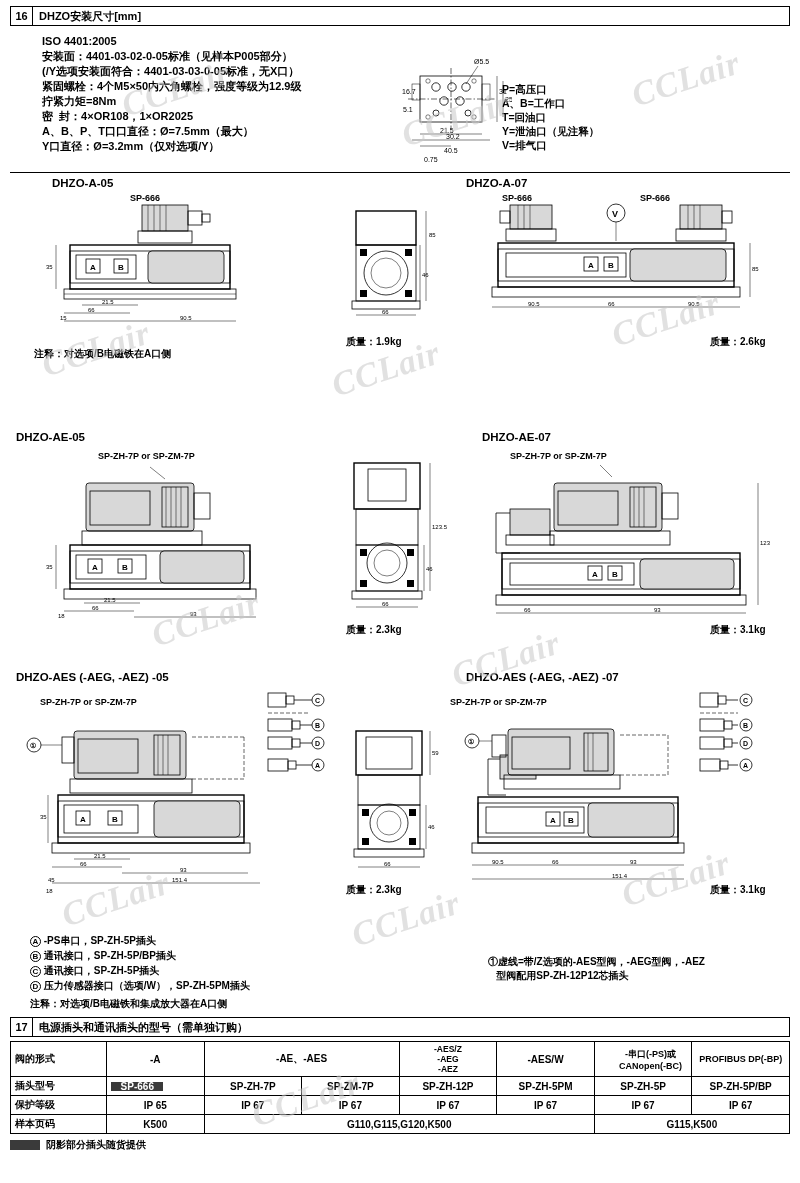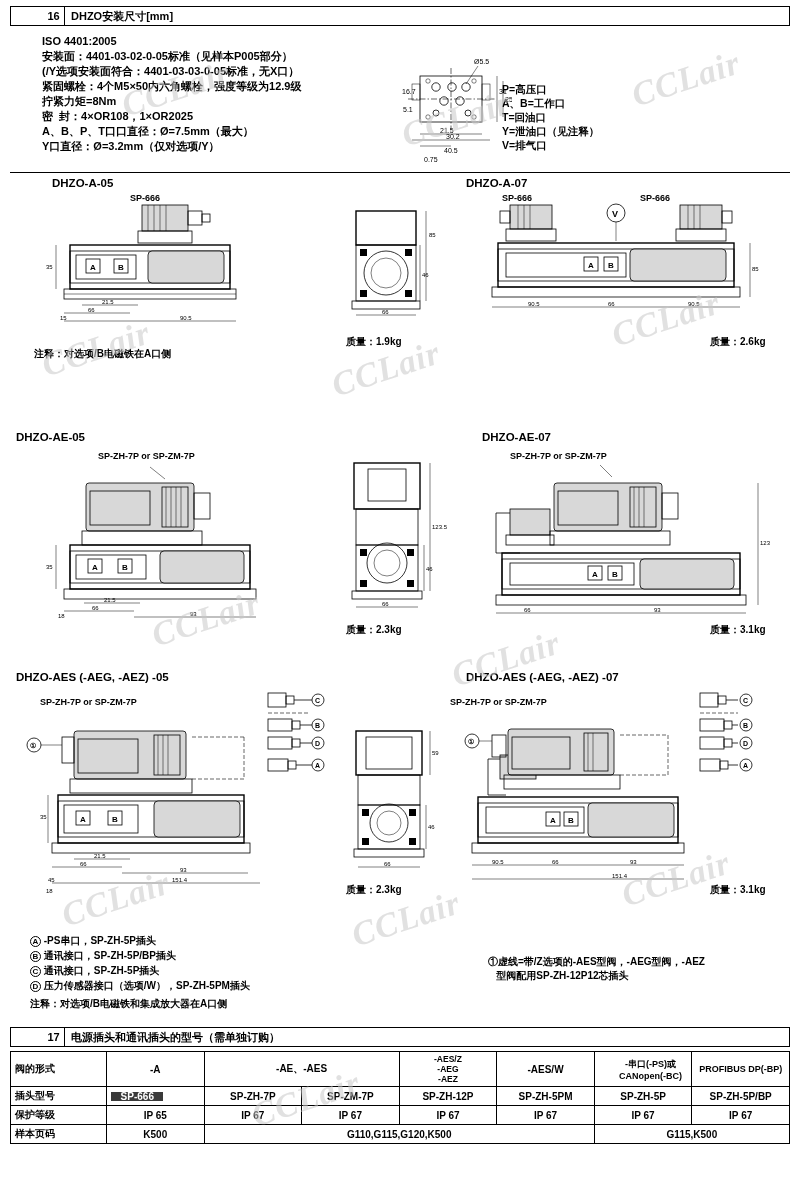--- a/index.html
+++ b/index.html
@@ -36,21 +36,20 @@
     z-index: 5;
   }
 
   
   .sec-head {
     display: flex;
     align-items: stretch;
     border: 1px solid #000;
     height: 20px;
     margin-bottom: 4px;
-    padding-left: 32px;
   }
   .sec-head .num {
     width: 22px;
     border-right: 1px solid #000;
     font-size: 11px;
     font-weight: bold;
     display: flex; align-items: center; justify-content: center;
   }
   .sec-head .ttl {
     flex: 1;
@@ -593,21 +592,21 @@
       <div>
         <span class="circ">D</span>
         <span>压力传感器接口（选项/W），SP-ZH-5PM插头</span>
       </div>
     </div>
     <div class="note" style="position:absolute;left:20px;top:64px;">注释：对选项/B电磁铁和集成放大器在A口侧</div>
     <div class="note" style="position:absolute;left:478px;top:22px;white-space:pre;line-height:14px;">①虚线=带/Z选项的-AES型阀，-AEG型阀，-AEZ
    型阀配用SP-ZH-12P12芯插头</div>
   </div>
 
-  <div class="sec-head" style="margin-top:20px;">
+  <div class="sec-head" style="margin-top:10px;">
     <div class="num">17</div>
     <div class="ttl">电源插头和通讯插头的型号（需单独订购）</div>
   </div>
 
   <table class="plug">
     <tbody>
         <tr>
       <td class="lbl">阀的形式</td>
       <td>-A</td>
       <td colspan="2">-AE、-AES</td>
@@ -643,14 +642,18 @@
     </tr>
     <tr>
       <td class="lbl">样本页码</td>
       <td>K500</td>
       <td colspan="4">G110,G115,G120,K500</td>
       <td colspan="2">G115,K500</td>
     </tr>
   </tbody>
     </table>
 
+  <div class="legend-row">
+    <span class="legend-box"></span>
+    <span>阴影部分插头随货提供</span>
+  </div>
 
 </div>
 
 </body></html>

